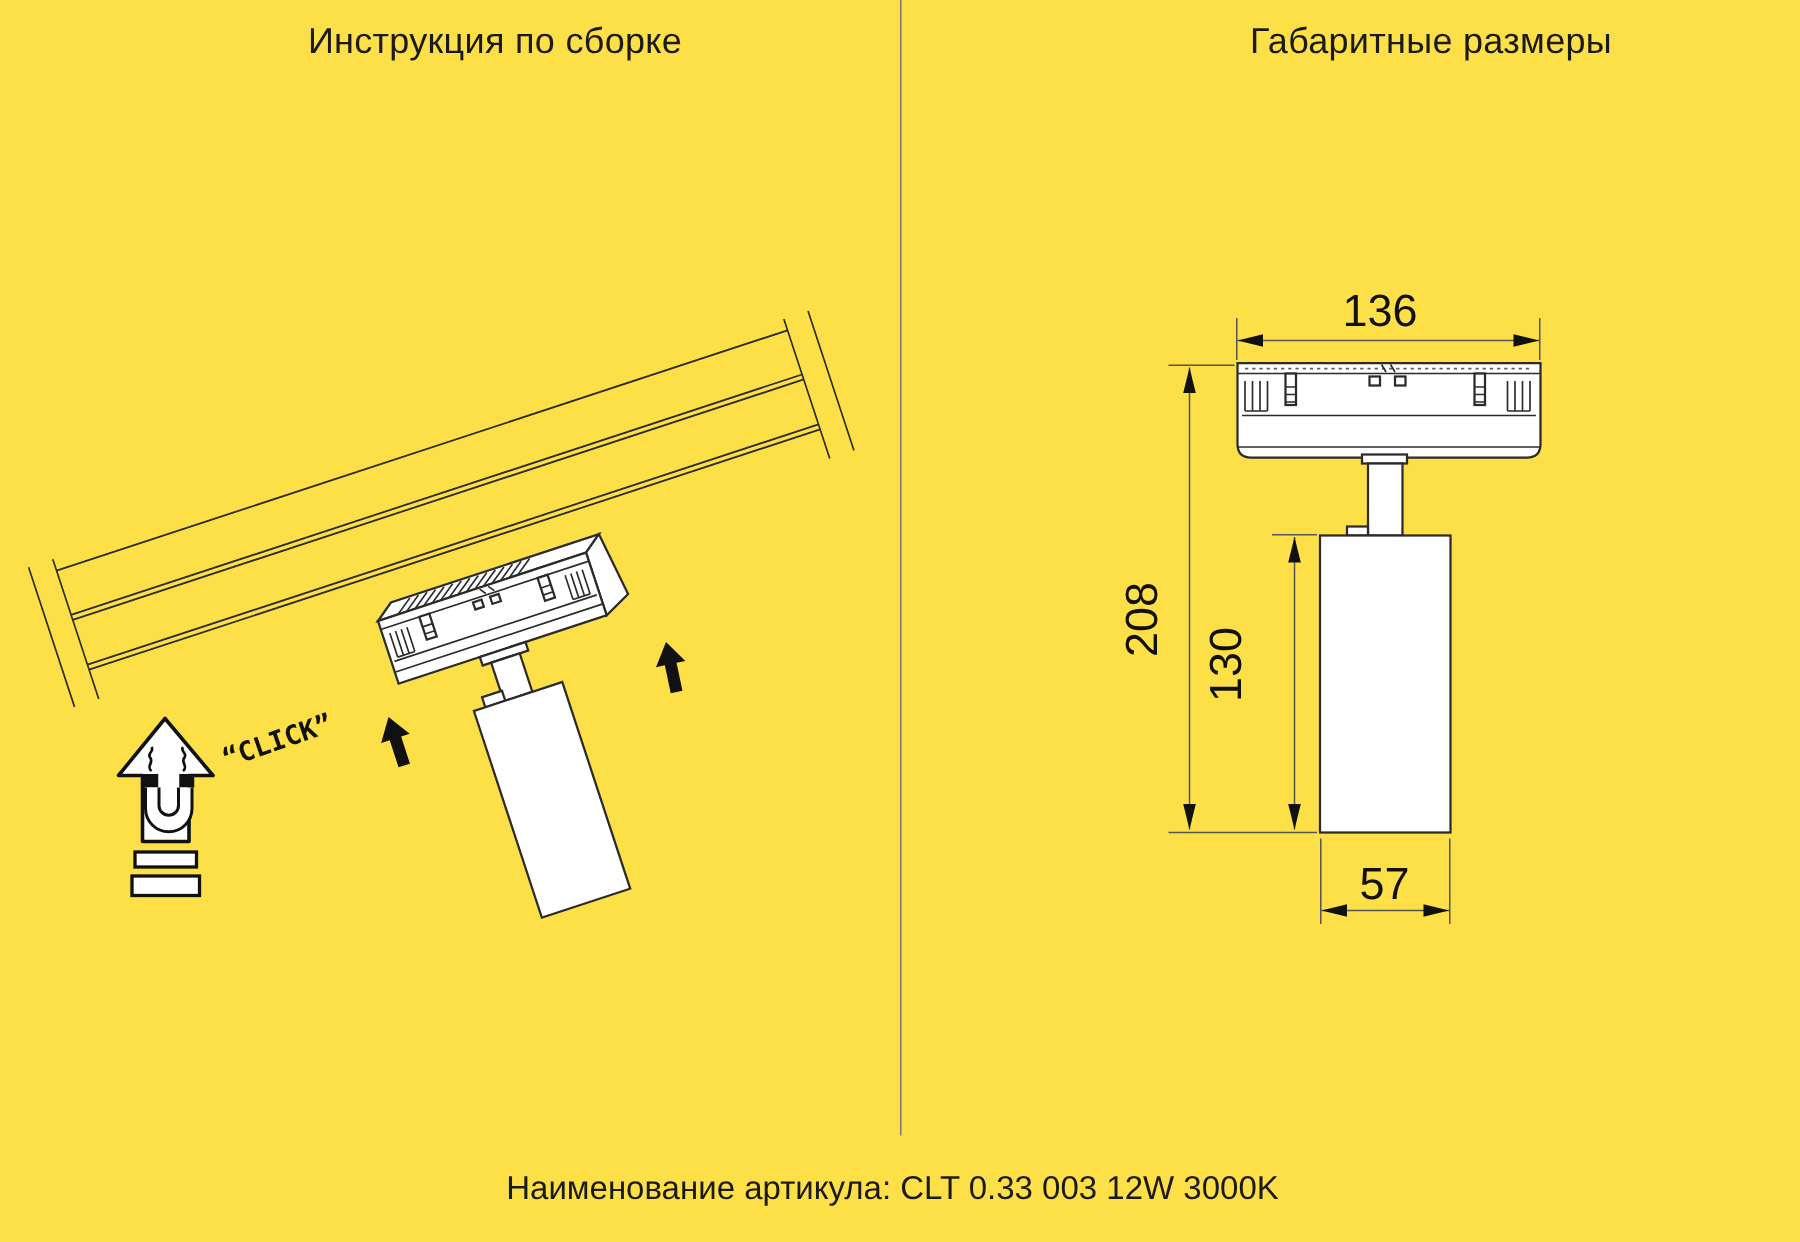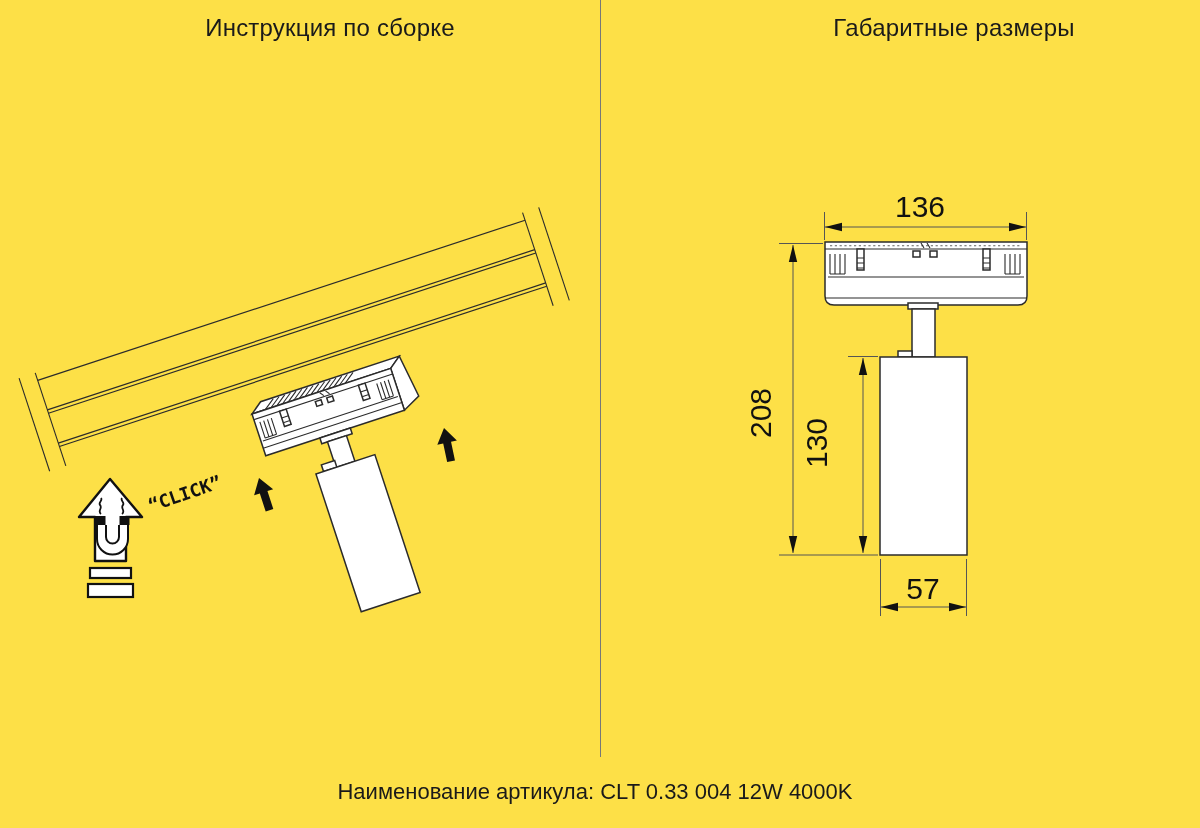--- a/index.html
+++ b/index.html
@@ -167,14 +167,14 @@
     <g>
       <line class="dimline" x1="880.5" y1="559" x2="880.5" y2="616"></line>
       <line class="dimline" x1="966.5" y1="559" x2="966.5" y2="616"></line>
       <line class="dimline" x1="881" y1="607" x2="966" y2="607"></line>
       <polygon class="arrowfill" points="881,607 898,602.8 898,611.2"></polygon>
       <polygon class="arrowfill" points="966,607 949,602.8 949,611.2"></polygon>
       <text class="dim-text" x="923" y="599" text-anchor="middle">57</text>
     </g>
   </svg>
 
-  <div class="footer-text">Наименование артикула: CLT 0.33 004 12W 4000K</div>
+  <div class="footer-text">Наименование артикула: CLT 0.33 003 12W 3000K</div>
 </div>
 
 </body></html>

